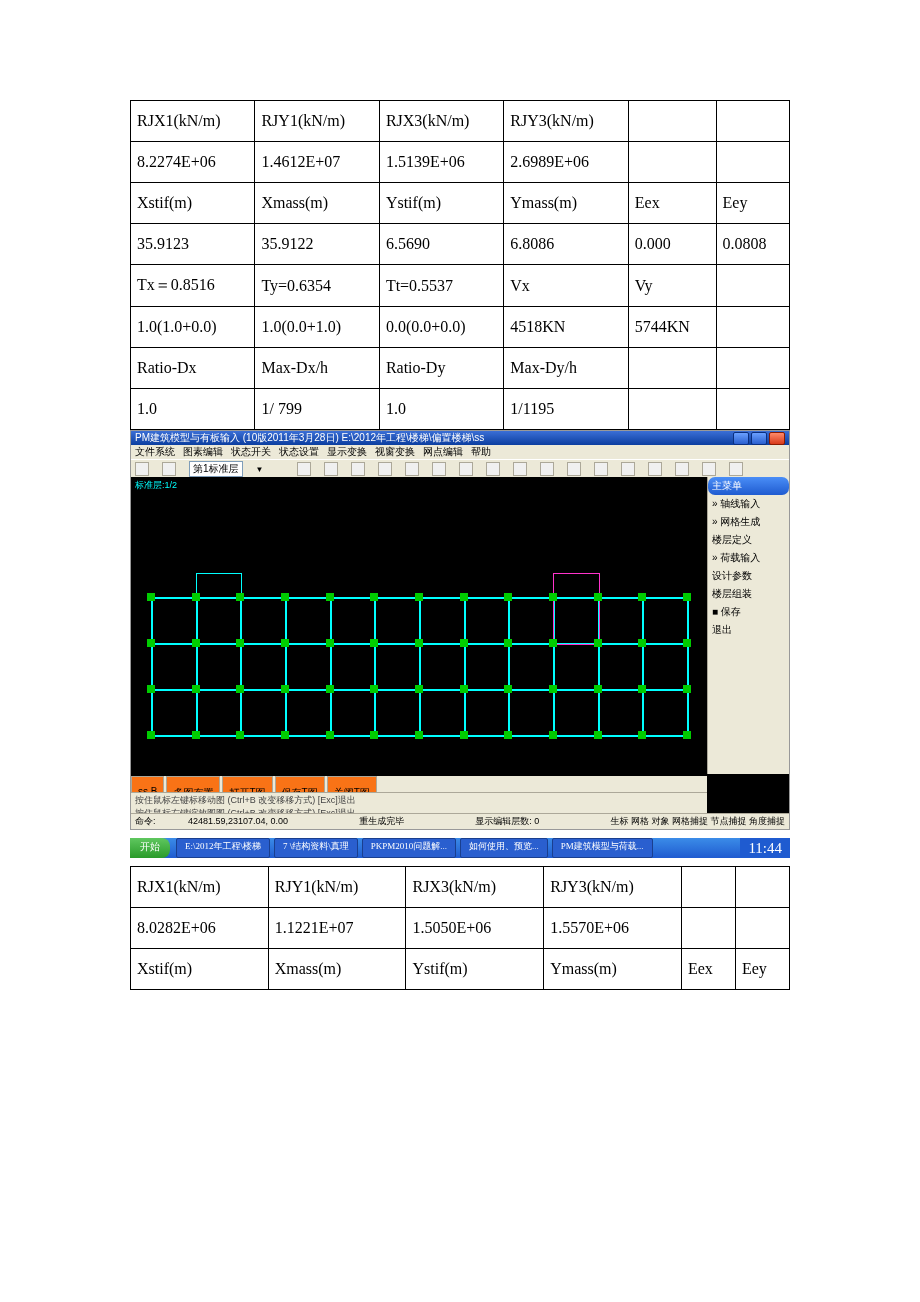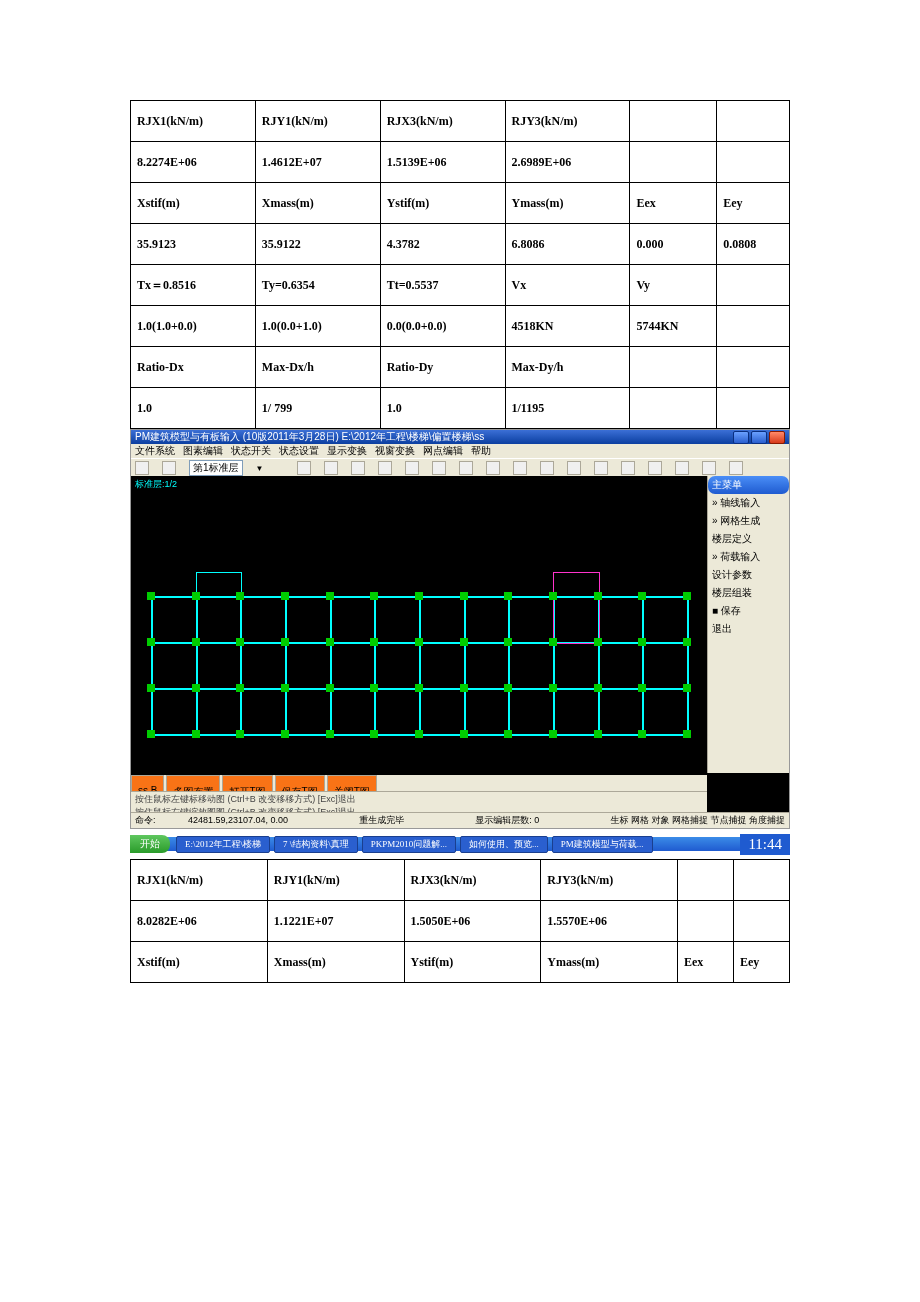--- a/index.html
+++ b/index.html
@@ -11,22 +11,21 @@
   }
   .page {
     width: 920px;
     min-height: 1302px;
     box-sizing: border-box;
     padding: 100px 130px 40px 130px;
   }
   table.data {
     border-collapse: collapse;
     width: 100%;
-    font-size: 12px;
-    font-weight: bold;
+    font-size: 16px;
   }
   table.data td {
     border: 1px solid #000;
     padding: 10px 6px;
     height: 20px;
     vertical-align: middle;
     white-space: nowrap;
   }
   .caption {
     margin: 40px 0 8px 3px;
@@ -166,24 +165,23 @@
     background: #ece9d8;
     border-top: 1px solid #aca899;
     font-size: 9px;
     display: flex;
     align-items: center;
     justify-content: space-between;
     padding: 0 4px;
   }
   .taskbar {
     width: 100%;
-    height: 14px;
+    height: 20px;
     background: linear-gradient(#3b8ce8,#1f5bd0);
     display: flex;
-    align-items: center;
     color: #fff;
     font-size: 10px;
   }
   .start {
     background: linear-gradient(#5fc75f,#2a9b2a);
     padding: 2px 10px;
     border-radius: 0 8px 8px 0;
     margin-right: 6px;
   }
   .tb-item {
@@ -227,21 +225,21 @@
           <td>Xstif(m)</td>
           <td>Xmass(m)</td>
           <td>Ystif(m)</td>
           <td>Ymass(m)</td>
           <td>Eex</td>
           <td>Eey</td>
         </tr>
     <tr>
           <td>35.9123</td>
           <td>35.9122</td>
-          <td>4.3782</td>
+          <td>6.5690</td>
           <td>6.8086</td>
           <td>0.000</td>
           <td>0.0808</td>
         </tr>
     <tr>
           <td>Tx＝0.8516</td>
           <td>Ty=0.6354</td>
           <td>Tt=0.5537</td>
           <td>Vx</td>
           <td>Vy</td>

